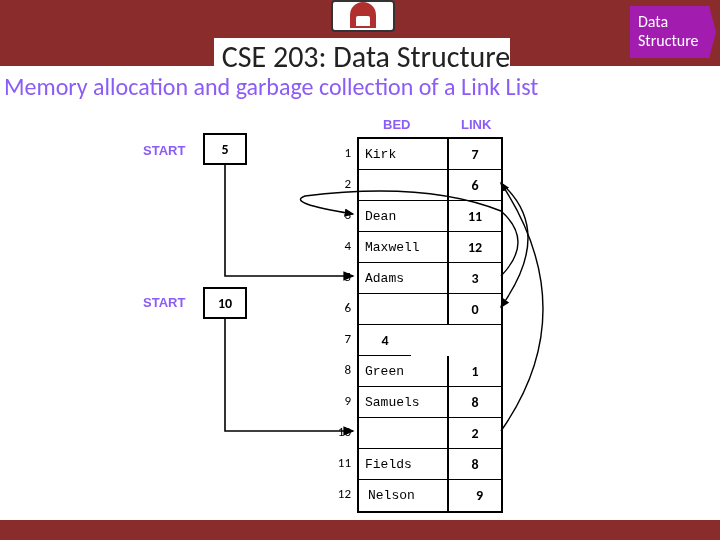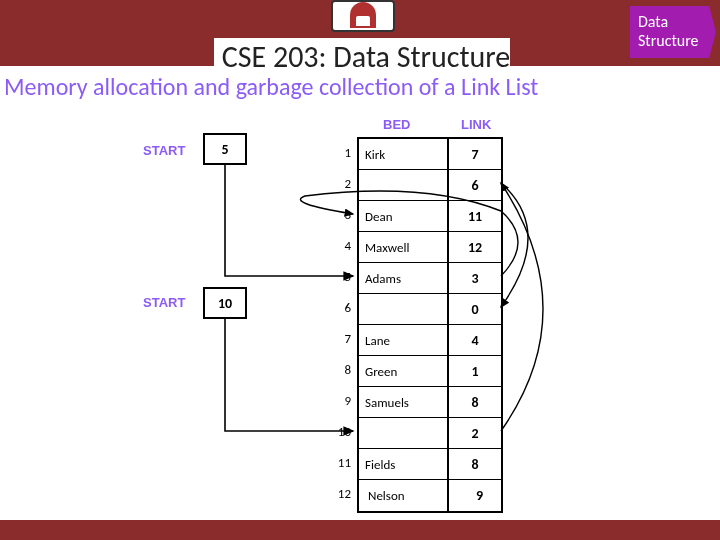--- a/index.html
+++ b/index.html
@@ -12,21 +12,21 @@
   .title { font-size: 30px; color: #222; }
   .badge { position: absolute; right: 4px; top: 6px; width: 86px; height: 52px; background: #a21caf; color: #fff; font-size: 16px; line-height: 1.2; padding: 6px 8px; clip-path: polygon(0 0, 92% 0, 100% 50%, 92% 100%, 0 100%); }
   .subtitle { font-size: 24px; color: #8b5cf6; padding: 6px 0 6px 4px; }
   .diagram { position: relative; margin: 4px auto 0; width: 470px; height: 414px; background: #fff; }
   .dlabel { position: absolute; font-size: 13px; font-weight: bold; font-family: Arial, sans-serif; color: #8b5cf6; }
   .box { position: absolute; border: 2px solid #000; background: #fff; display: flex; align-items: center; justify-content: center; font-size: 14px; font-weight: bold; }
   .boxp { width: 44px; height: 32px; }
   .num { position: absolute; font-size: 13px; color: #000; text-align: right; width: 16px; }
   .table { position: absolute; left: 232px; top: 26px; border: 2px solid #000; }
   .row { display: flex; }
-  .cell-bed { width: 90px; height: 31px; border-bottom: 1px solid #000; border-right: 2px solid #000; padding-left: 6px; font-size: 13px; display: flex; align-items: center; }
+  .cell-bed { width: 90px; height: 31px; border-bottom: 1px solid #000; border-right: 2px solid #000; padding-left: 6px; font-size: 13px; display: flex; align-items: center; font-family: Liberation Mono, monospace; }
   .cell-link { width: 52px; height: 31px; border-bottom: 1px solid #000; display: flex; align-items: center; justify-content: center; font-size: 14px; font-weight: bold; }
   .row:last-child .cell-bed, .row:last-child .cell-link { border-bottom: none; padding-left: 9px; }
   .footer { position: absolute; bottom: 0; left: 0; right: 0; height: 20px; background: #8b2c2c; }
   svg.arrows { position: absolute; left: 0; top: 0; width: 470px; height: 414px; pointer-events: none; }
 </style>
 </head>
 <body>
 
 <div class="header">
   <div class="logo">
@@ -76,21 +76,20 @@
       </div>
     <div class="row">
         <div class="cell-bed">Adams</div>
         <div class="cell-link">3</div>
       </div>
     <div class="row">
         <div class="cell-bed"></div>
         <div class="cell-link">0</div>
       </div>
     <div class="row">
-        <div class="cell-bed">Lane</div>
         <div class="cell-link">4</div>
       </div>
     <div class="row">
         <div class="cell-bed">Green</div>
         <div class="cell-link">1</div>
       </div>
     <div class="row">
         <div class="cell-bed">Samuels</div>
         <div class="cell-link">8</div>
       </div>

